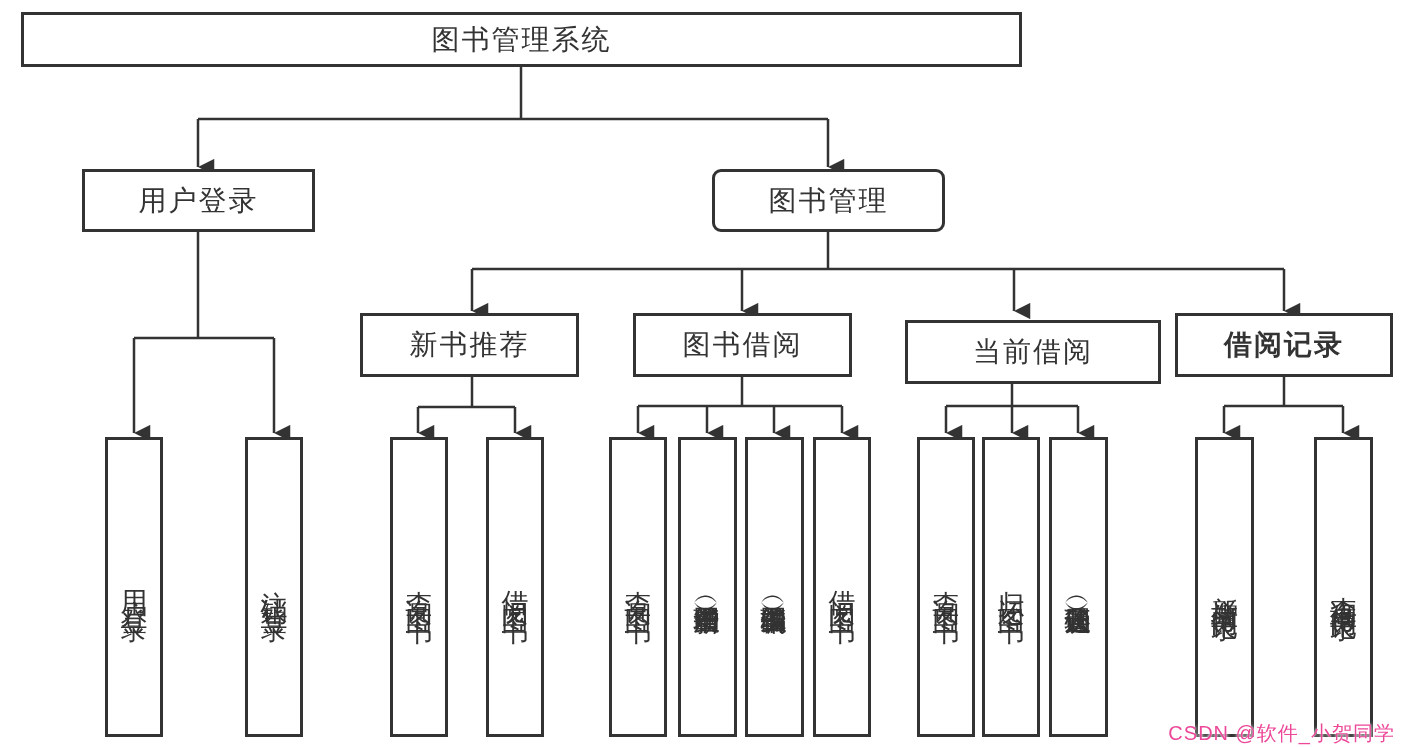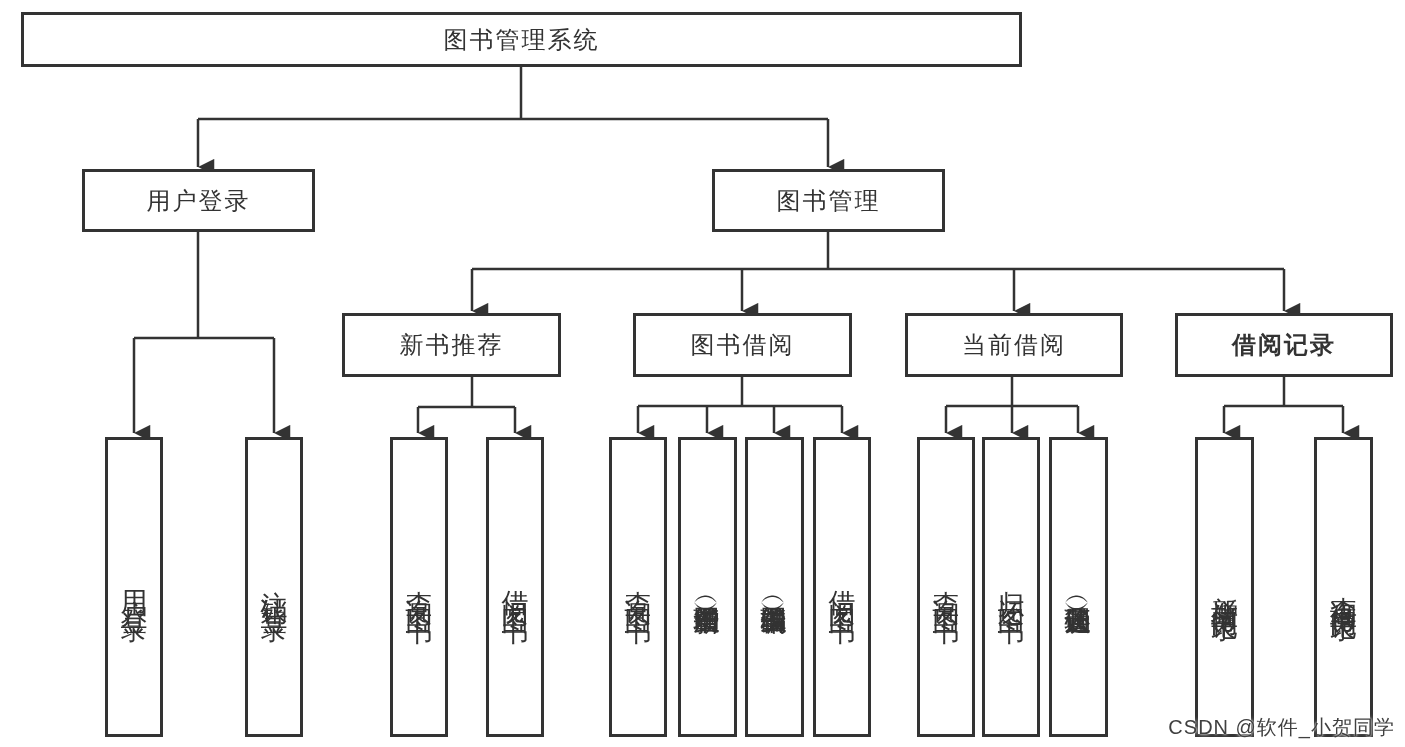--- a/index.html
+++ b/index.html
@@ -6,29 +6,29 @@
   .canvas {
     position:relative; width:1405px; height:747px; background:#ffffff;
     font-family:"Liberation Sans","DejaVu Sans",sans-serif; overflow:hidden;
   }
   .connector-svg { position:absolute; left:0; top:0; z-index:1; }
   .node {
     position:absolute; box-sizing:border-box; z-index:2;
     border:3px solid #333333; background:#ffffff; color:#333333;
     display:flex; align-items:center; justify-content:center;
   }
-  .hbox { font-size:24px; letter-spacing:2px; }
+  .hbox { font-size:28px; letter-spacing:2px; }
   .vbox { font-size:27px; }
   .vtext { writing-mode:vertical-rl; display:block; }
   .ls4  { letter-spacing:9px; }
   .ls6  { letter-spacing:4px; }
   .ls10 { letter-spacing:0px; font-size:26px; }
   .watermark {
-    position:absolute; right:10px; bottom:6px; z-index:3;
-    font-size:20px; color:#404040; letter-spacing:1px;
+    position:absolute; right:10px; bottom:0; z-index:3;
+    font-size:20px; color:#ec4899; letter-spacing:1px;
     text-shadow:0 0 2px #ffffff, 0 0 4px #ffffff;
   }
 </style>
 </head>
 <body>
 
 <div class="canvas">
 
   <svg class="connector-svg" width="1405" height="747" viewBox="0 0 1405 747">
     <defs>
@@ -80,31 +80,31 @@
     </g>
   </svg>
 
   <div class="node hbox" style="left:21px; top:12px; width:1001px; height:55px;">
     <span>图书管理系统</span>
   </div>
 
   <div class="node hbox" style="left:82px; top:169px; width:233px; height:63px;">
     <span>用户登录</span>
   </div>
-  <div class="node hbox" style="left:712px; top:169px; width:233px; height:63px;">
+  <div class="node hbox" style="left:712px; top:169px; width:233px; height:63px;border-radius:9px;">
     <span>图书管理</span>
   </div>
 
-  <div class="node hbox" style="left:342px; top:313px; width:219px; height:64px;font-family:Liberation Serif, serif;">
+  <div class="node hbox" style="left:360px; top:313px; width:219px; height:64px;font-family:Liberation Serif, serif;">
     <span>新书推荐</span>
   </div>
   <div class="node hbox" style="left:633px; top:313px; width:219px; height:64px;justify-content:center;">
     <span>图书借阅</span>
   </div>
-  <div class="node hbox" style="left:905px; top:313px; width:218px; height:64px;">
+  <div class="node hbox" style="left:905px; top:320px; width:256px; height:64px;">
     <span>当前借阅</span>
   </div>
   <div class="node hbox" style="left:1175px; top:313px; width:218px; height:64px;font-weight:bold;">
     <span>借阅记录</span>
   </div>
 
   <div class="node vbox" style="left:105px; top:437px; width:58px; height:300px;">
     <span class="vtext ls4">用户登录</span>
   </div>
   <div class="node vbox" style="left:245px; top:437px; width:58px; height:300px;">

